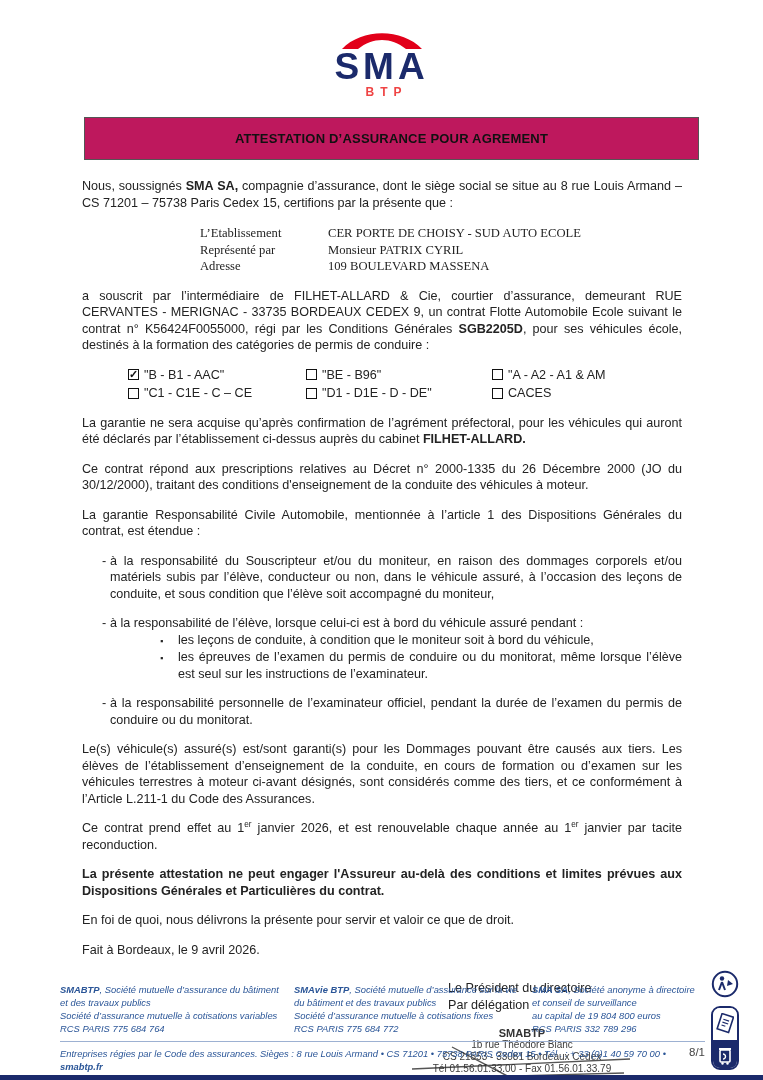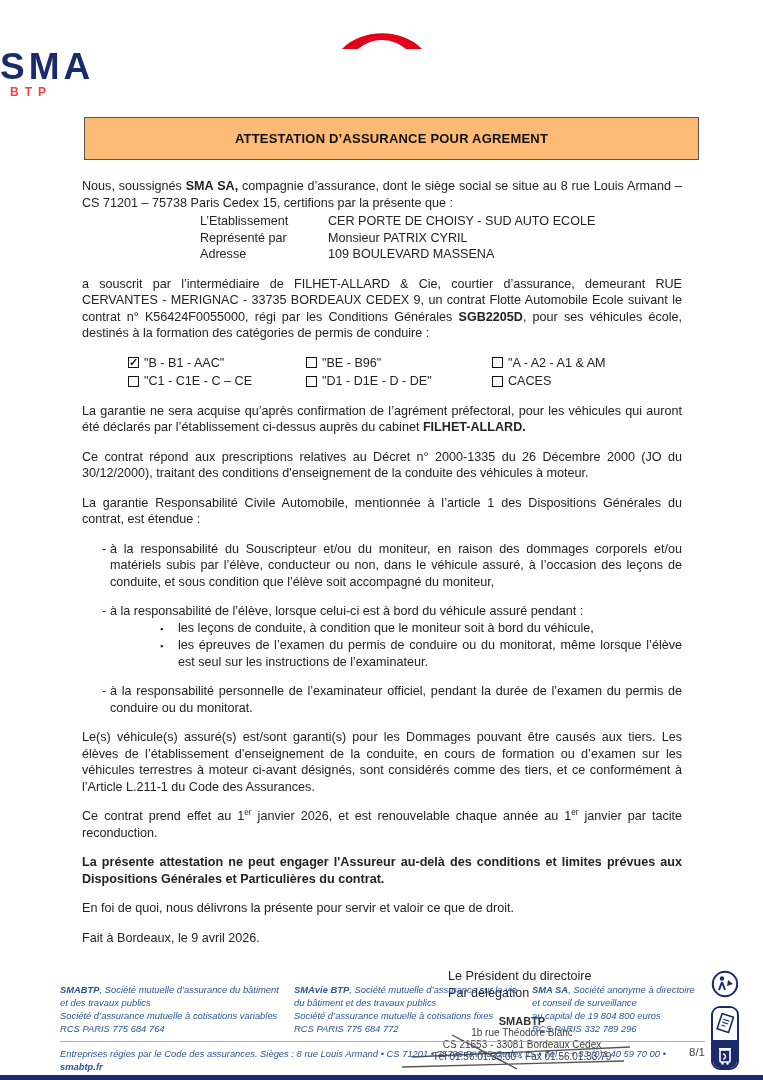--- a/index.html
+++ b/index.html
@@ -6,39 +6,39 @@
   html,body { background:#9a9a9a; }
   .page {
     position:relative; width:763px; height:1080px; margin:0 auto;
     background:#ffffff; overflow:hidden;
     font-family:"Liberation Sans", sans-serif; color:#222;
   }
   .b { font-weight:bold; }
   sup { font-size:0.65em; line-height:0; }
 
   
-  .logo { position:absolute; top:26px; left:0; right:0; }
+  .logo { position:absolute; top:26px; left:0; right:0; text-align:center; }
   .logo .arc { display:block; margin:0 auto 0 auto; }
   .logo .sma { font-size:37px; font-weight:bold; color:#1B2A6B; letter-spacing:4px; line-height:34px; }
   .logo .btp { font-size:12px; font-weight:bold; color:#ef4444; letter-spacing:6px; line-height:16px; margin-left:10px; }
 
   
   .titlebox {
     position:absolute; top:117px; left:84px; right:64px;
-    border:1px solid #555; background:#fdba74;
+    border:1px solid #555; background:#be185d;
     text-align:center; padding:13px 8px;
     font-weight:bold; font-size:13px; letter-spacing:0.2px; color:#111;
   }
 
   
   .content { position:absolute; top:178px; left:82px; width:600px; font-size:12.6px; line-height:16.5px; color:#232323; }
   .content p { margin-top:13px; text-align:justify; }
   .content p.first { margin-top:0; }
 
-  .etab { margin-top:2px; margin-left:118px; }
+  .etab { margin-top:14px; margin-left:118px;font-family:Liberation Serif, serif; }
   .etab .row { display:flex; }
   .etab .lbl { width:128px; flex:0 0 128px; }
   .etab .val { flex:1; }
 
   .licenses { margin-top:13px; margin-left:46px; display:grid; grid-template-columns:178px 186px 1fr; row-gap:2px; }
   .lic { display:flex; align-items:center; }
   .box {
     width:11px; height:11px; border:1.6px solid #111; margin-right:5px;
     font-size:11px; line-height:9px; text-align:center; font-weight:bold; color:#111;
     flex:0 0 11px;

